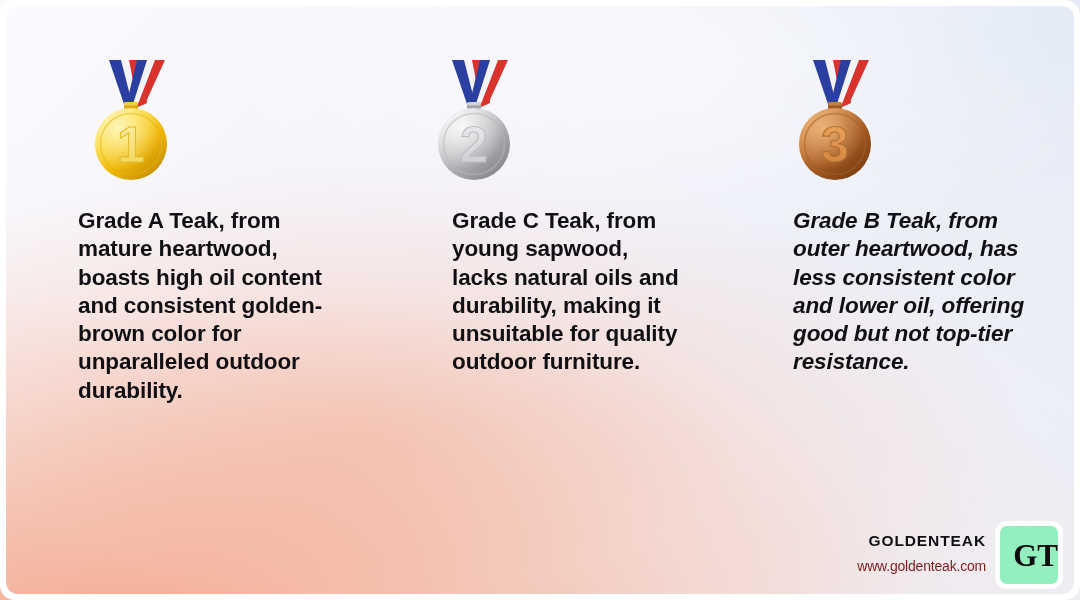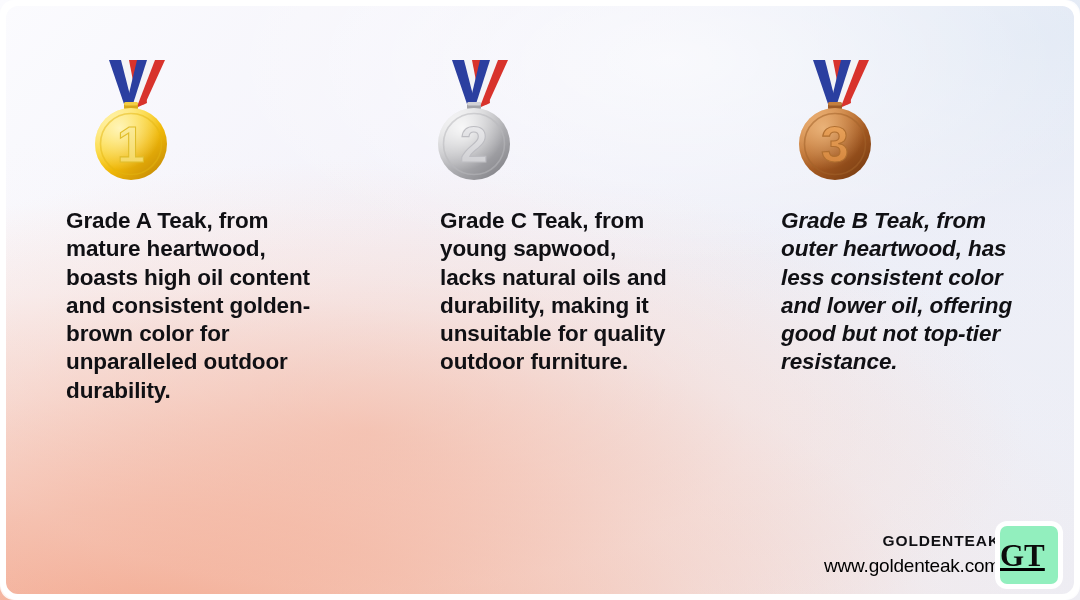--- a/index.html
+++ b/index.html
@@ -54,50 +54,49 @@
 
   .medal-wrap{position:absolute;top:58px;left:0;}
   .col-0 .medal-wrap{left:25px;}
   .col-1 .medal-wrap{left:10px;}
   .col-2 .medal-wrap{left:14px;}
 
   .medal{position:relative;width:80px;height:124px;}
   .medal svg{display:block;width:80px;height:124px;}
 
   .desc{
-    position:absolute;top:207px;left:0;
+    position:absolute;top:207px;left:12px;
     font-size:22.5px;
     line-height:28.3px;
     font-weight:700;
     color:#101014;
     letter-spacing:-0.1px;
     white-space:pre-line;
     font-family:"Liberation Sans", sans-serif;
   }
   .col-0 .desc{width:252px;}
   .col-1 .desc{width:230px;margin-left:16px;}
   .col-2 .desc{width:240px;font-style:italic;}
 
   
-  .brand{position:absolute;right:22px;bottom:16px;display:flex;align-items:center;}
+  .brand{position:absolute;right:22px;bottom:16px;display:flex;align-items:center;gap:14px;}
   .brand-text{display:flex;flex-direction:column;align-items:flex-end;}
   .brand-name{
     font-size:15.5px;font-weight:700;color:#101014;letter-spacing:0.9px;
     line-height:20px;
   }
   .brand-url{
-    font-size:19px;font-weight:400;color:#000000;letter-spacing:-0.2px;
+    font-size:14px;font-weight:400;color:#7f1d1d;letter-spacing:-0.2px;
     line-height:26px;margin-top:2px;
   }
   .logo{
     width:58px;height:58px;border-radius:7px;
     background:#92efbe;
-    display:flex;align-items:center;justify-content:flex-start;
+    display:flex;align-items:center;justify-content:flex-end;
     box-shadow:0 0 0 5px #ffffff;
-    text-decoration:underline;
   }
   .logo-text{
     font-family:"Liberation Serif", serif;
     font-size:31px;font-weight:700;color:#0c0c0c;letter-spacing:0px;
     line-height:31px;
   }
 </style>
 </head>
 <body>
 

